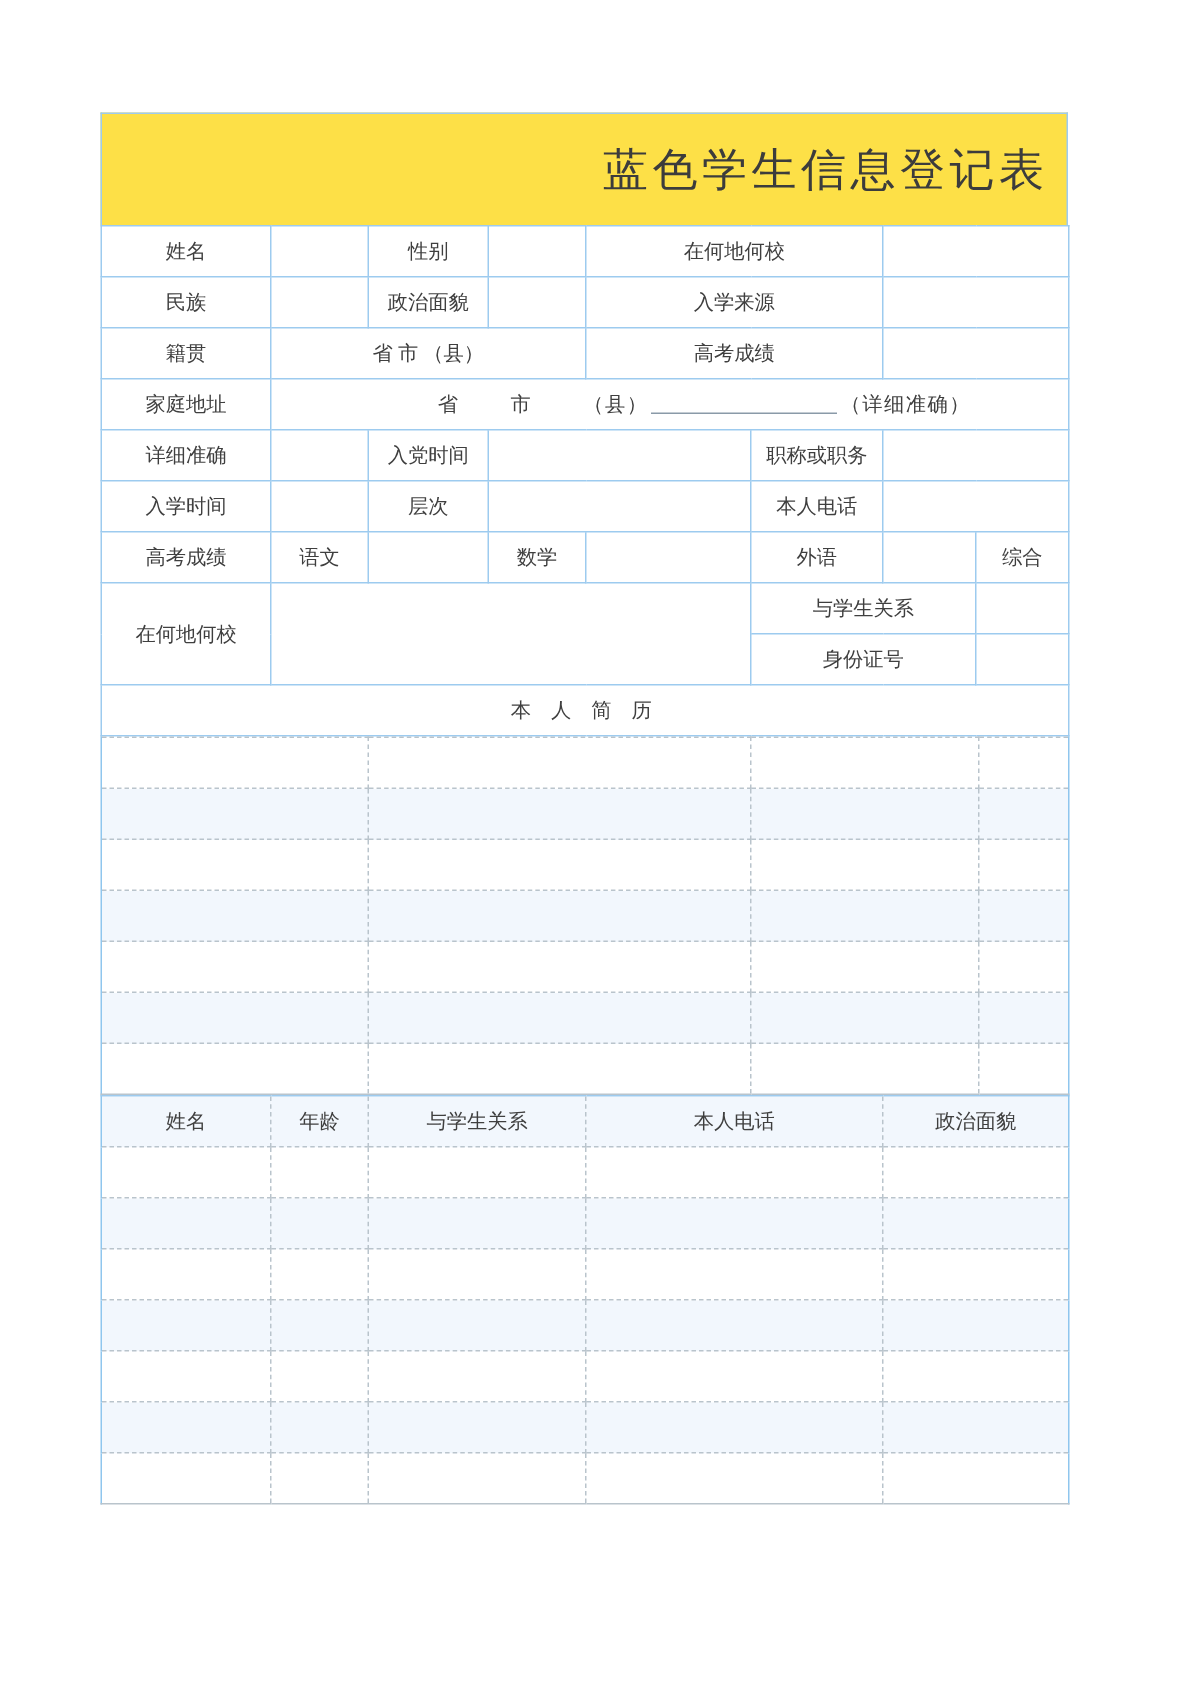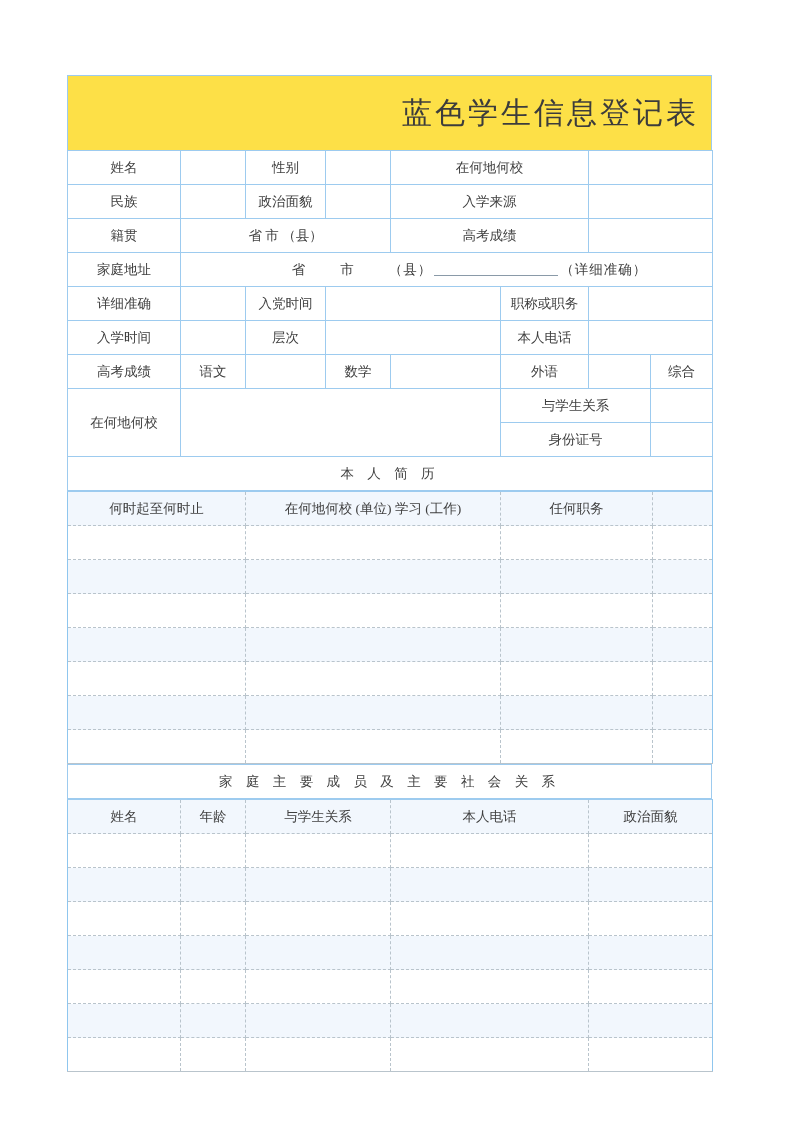--- a/index.html
+++ b/index.html
@@ -215,26 +215,20 @@
     </table>
 
   <table class="dotted">
     <colgroup>
       <col style="width:178px">
       <col style="width:255px">
       <col style="width:152px">
       <col style="width:60px">
     </colgroup>
     <tbody>
-        <tr class="hdr">
-      <td class="edgeL">何时起至何时止</td>
-      <td>在何地何校 (单位) 学习 (工作)</td>
-      <td>任何职务</td>
-      <td class="edgeR"></td>
-    </tr>
     <tr>
       <td class="edgeL"></td>
       <td></td>
       <td></td>
       <td class="edgeR"></td>
     </tr>
     <tr class="stripe">
       <td class="edgeL"></td>
       <td></td>
       <td></td>
@@ -266,27 +260,20 @@
     </tr>
     <tr class="lastrow">
       <td class="edgeL"></td>
       <td></td>
       <td></td>
       <td class="edgeR"></td>
     </tr>
   </tbody>
     </table>
 
-  <table class="grid">
-    <tbody>
-        <tr>
-      <td class="banner">家 庭 主 要 成 员 及 主 要 社 会 关 系</td>
-    </tr>
-  </tbody>
-    </table>
 
   <table class="dotted">
     <colgroup>
       <col style="width:113px">
       <col style="width:65px">
       <col style="width:145px">
       <col style="width:198px">
       <col style="width:124px">
     </colgroup>
     <tbody>

